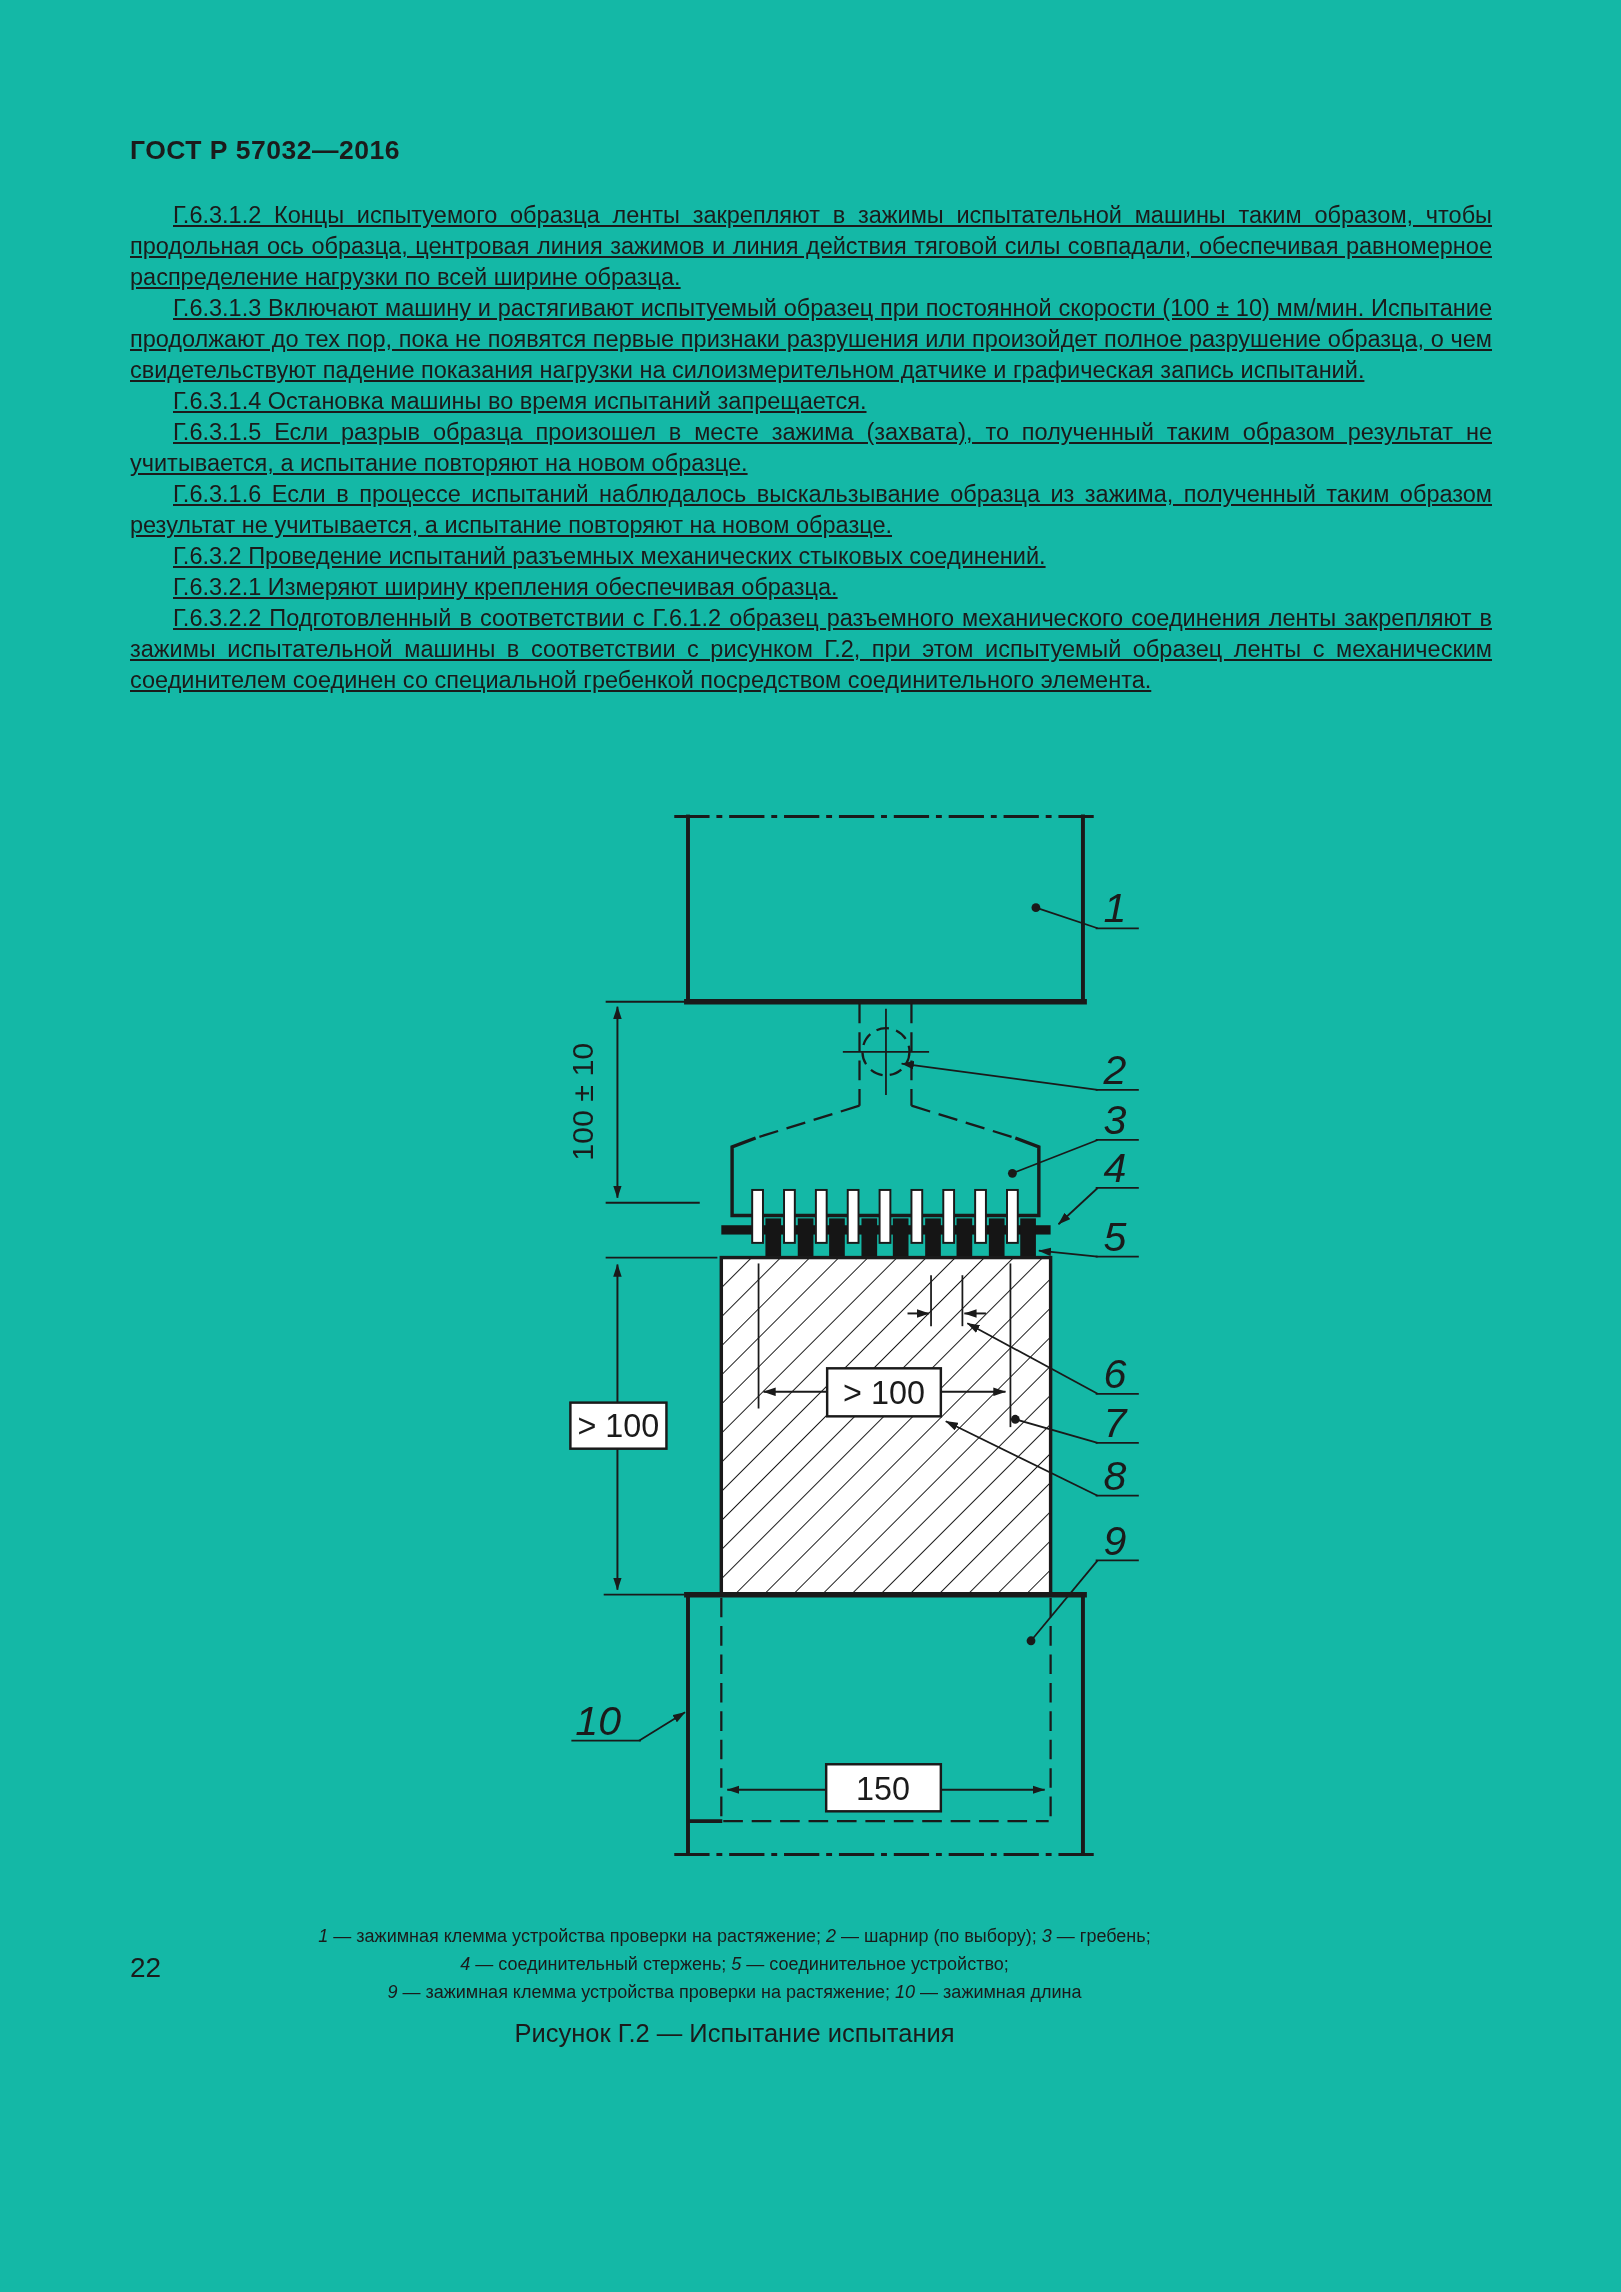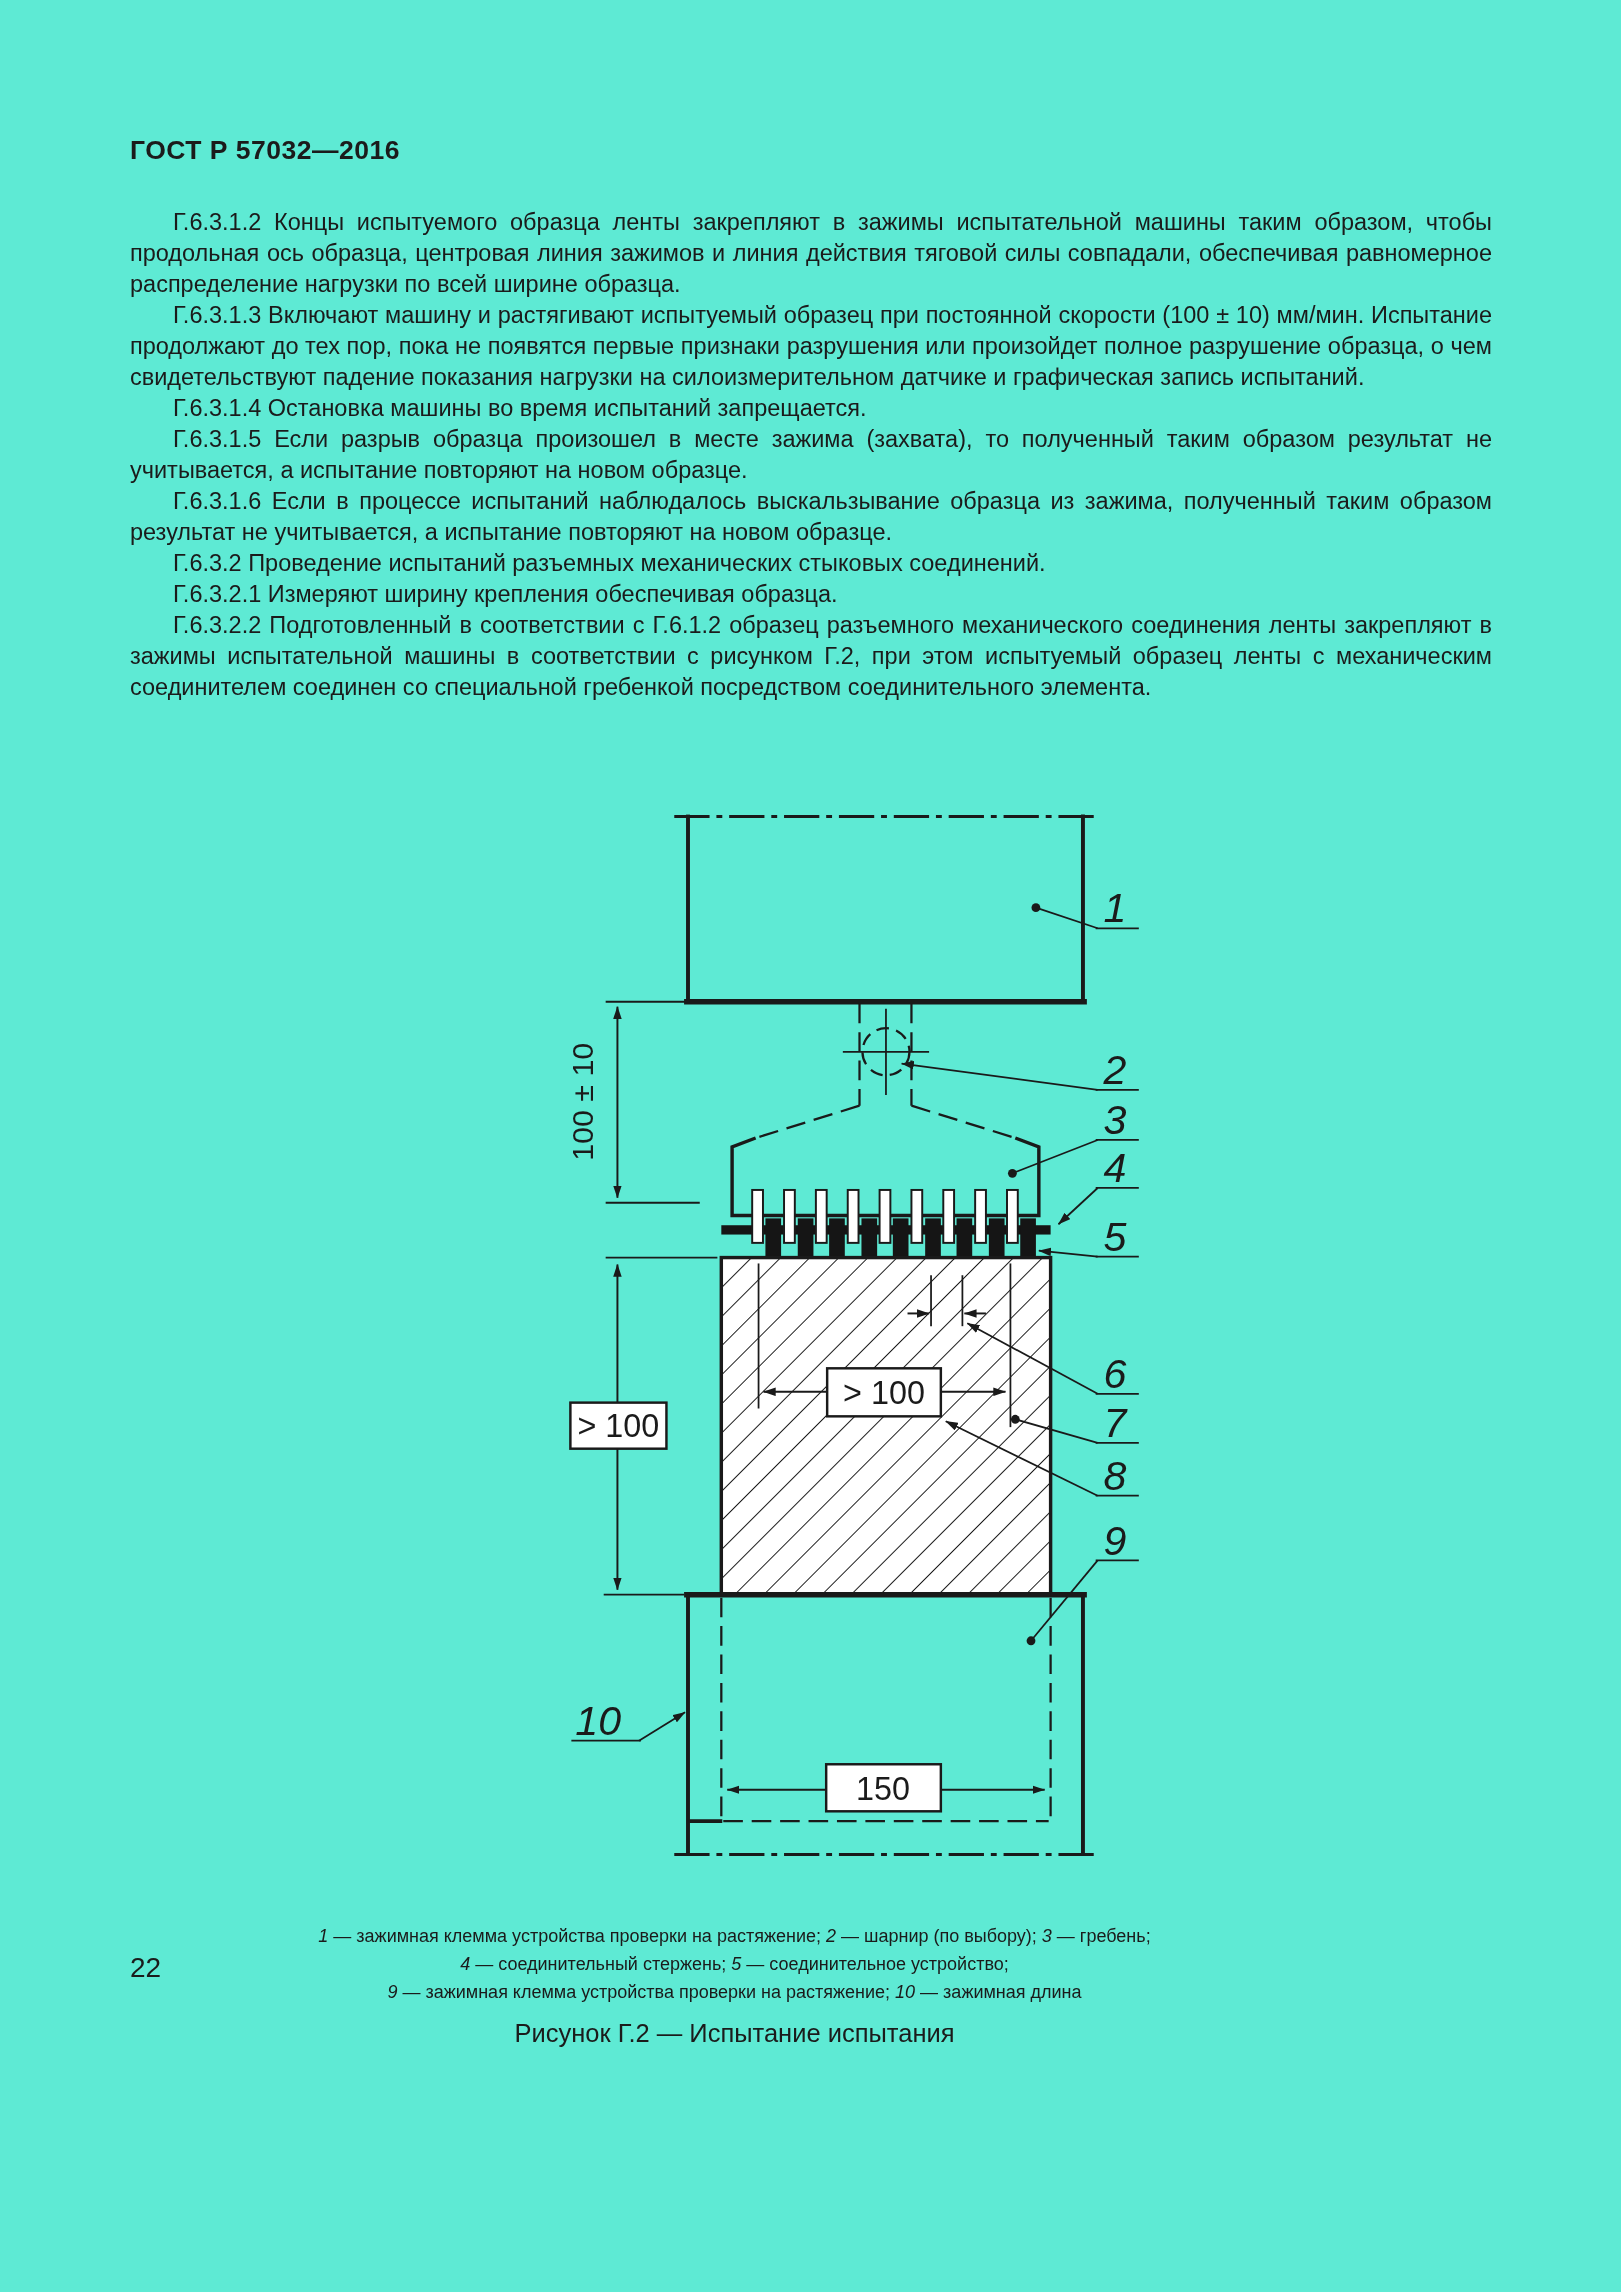--- a/index.html
+++ b/index.html
@@ -1,29 +1,29 @@
 <!DOCTYPE html>
 <html><head>
 <meta charset="utf-8">
 <style>
   html,body{margin:0;padding:0;background:#888;}
   .page{
     position:relative;
     width:1621px;height:2293px;
-    background:#5eead4;
+    background:#14b8a6;
     color:#1b1b1b;
     font-family:"Liberation Sans", sans-serif;
     overflow:hidden;
   }
   .doc-header{
     position:absolute;left:130px;top:135px;
     font-size:26.5px;font-weight:bold;letter-spacing:0.5px;
   }
   .content{
-    position:absolute;left:130px;top:207px;width:1362px;
+    position:absolute;left:130px;top:200px;width:1362px;text-decoration:underline;
   }
   .content p.para{
     margin:0;
     font-size:23.5px;line-height:31px;
     text-align:justify;
     text-indent:43px;
   }
   .figure-svg{position:absolute;left:0;top:794px;}
   .legend{
     position:absolute;left:78px;top:1890px;width:1313px;

